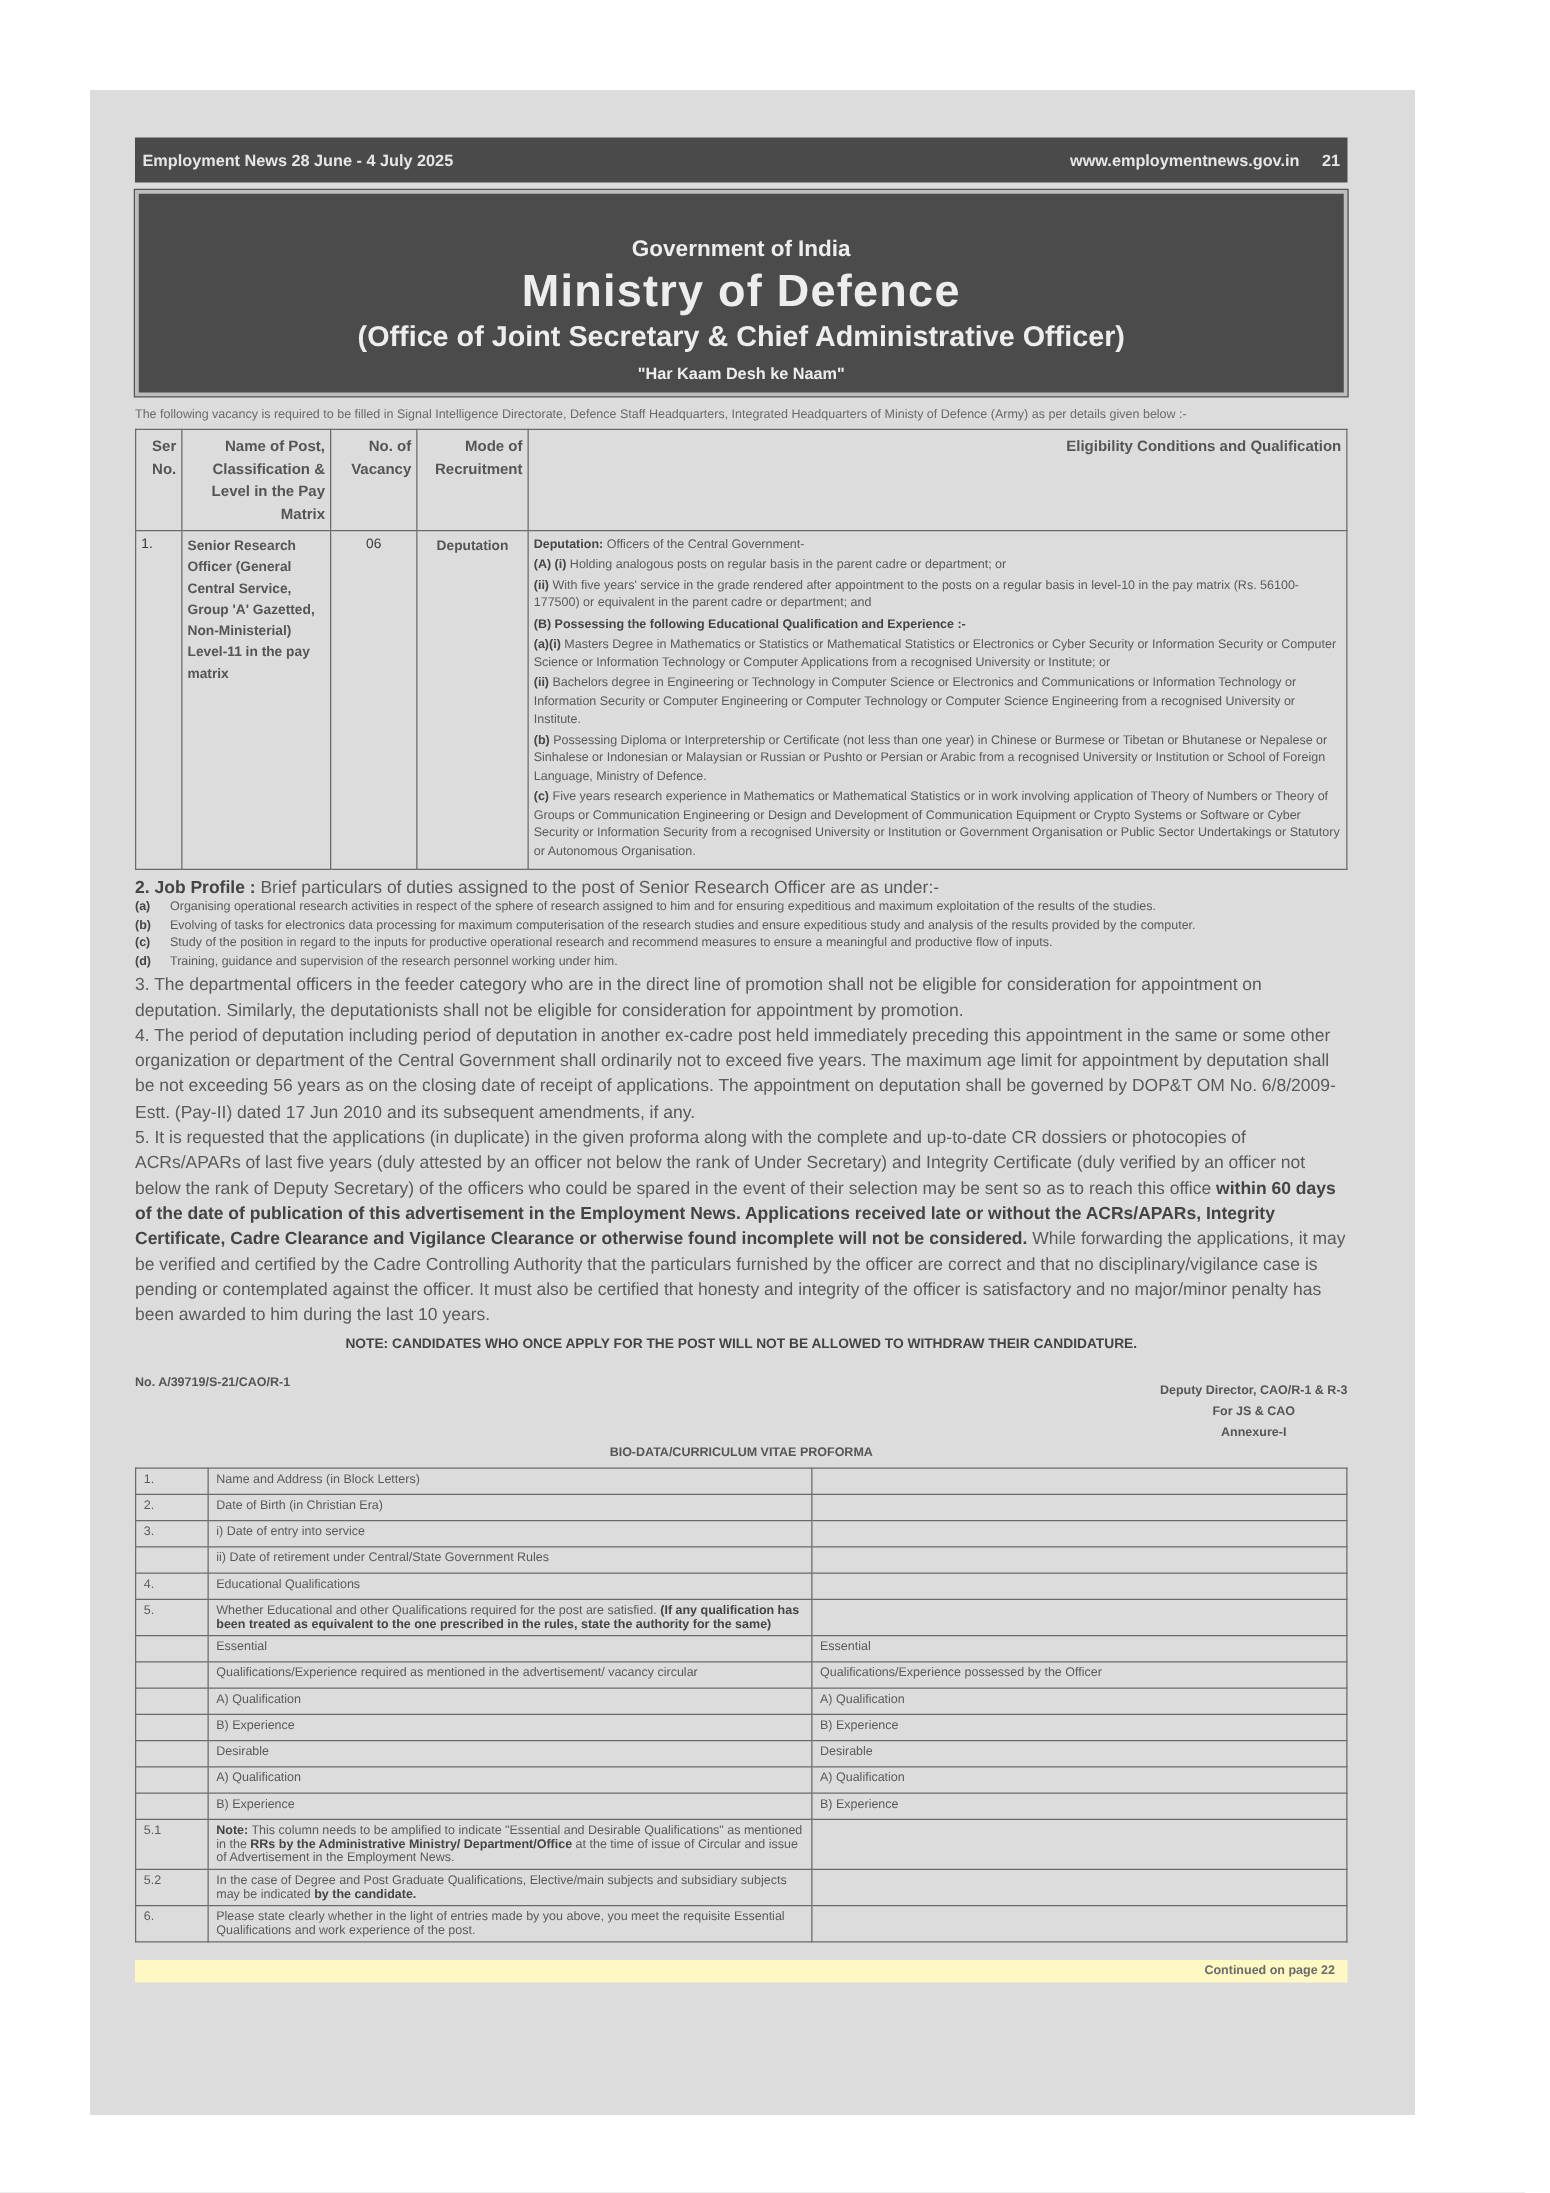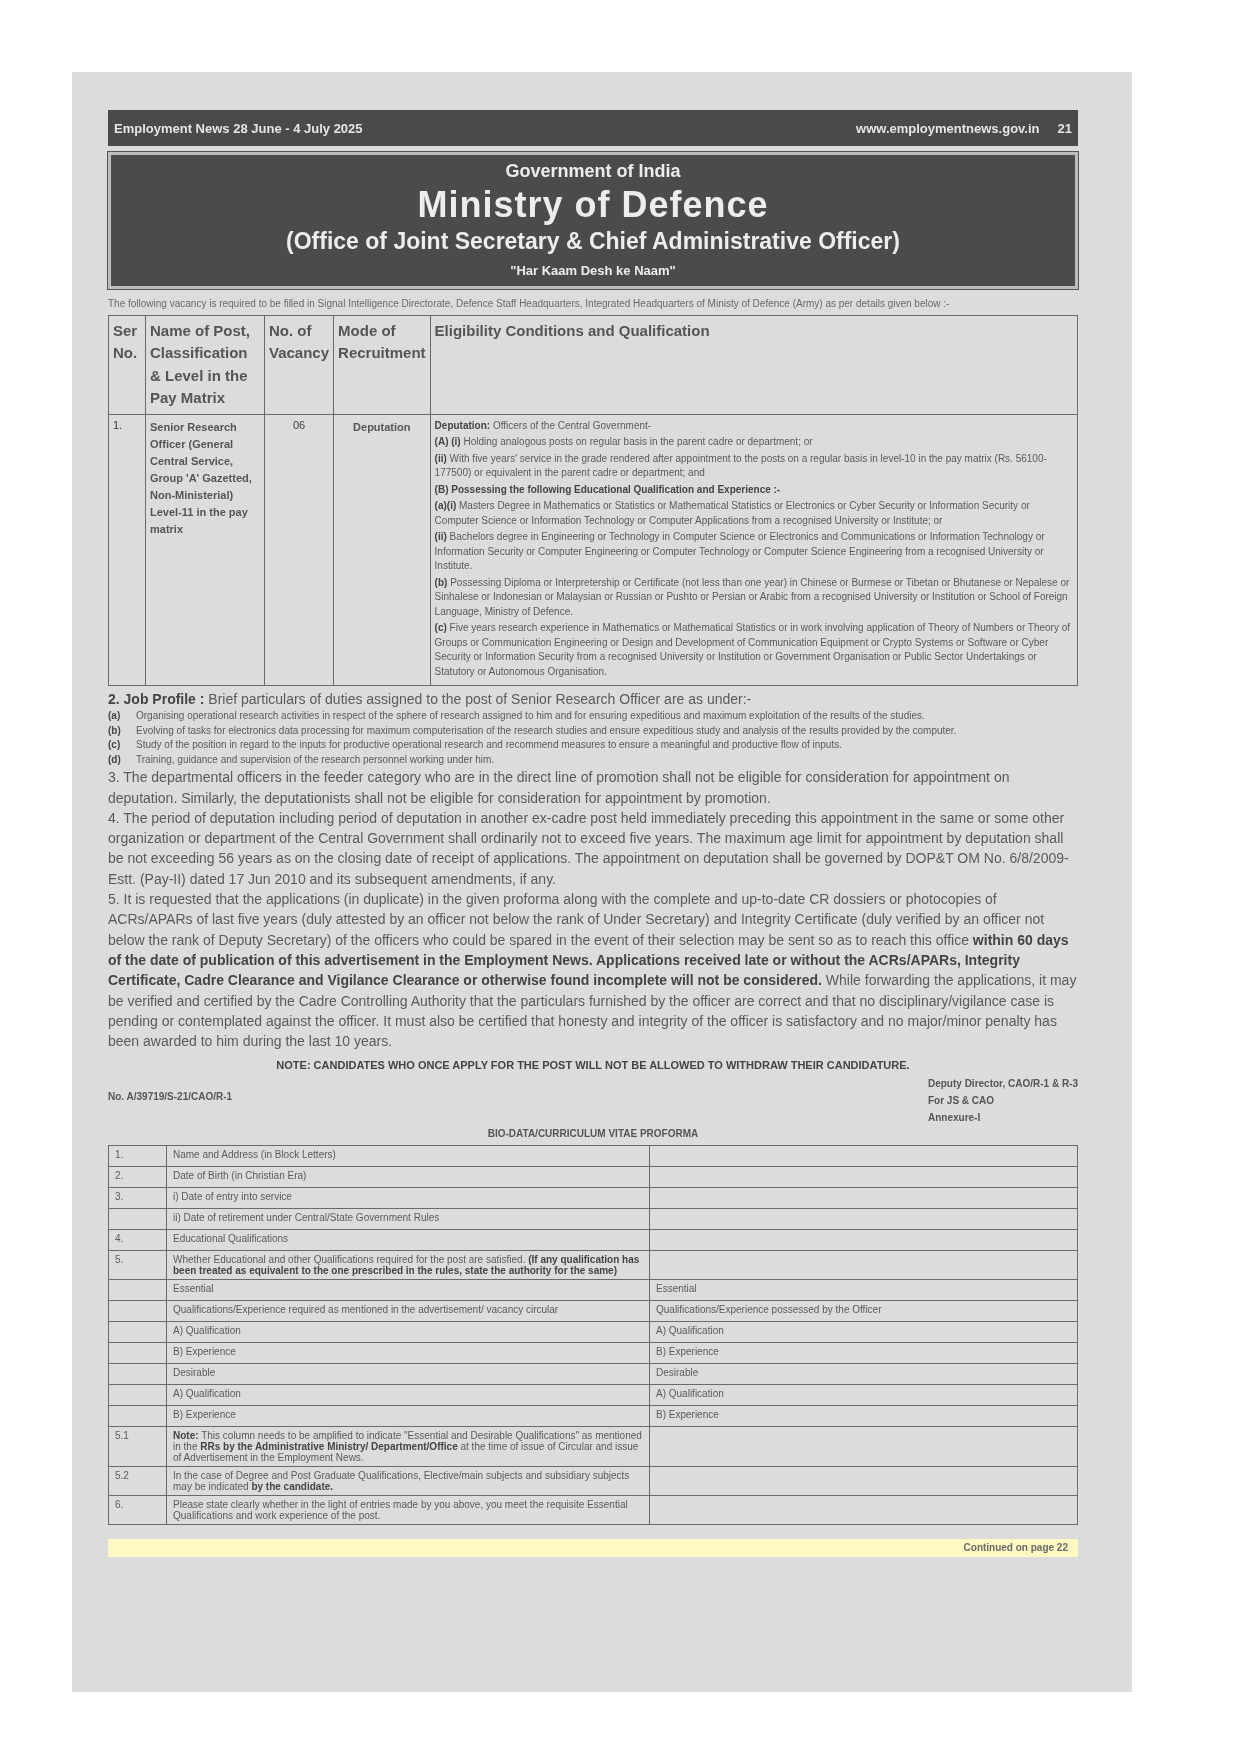--- a/index.html
+++ b/index.html
@@ -2,39 +2,39 @@
 <html><head>
 <meta charset="utf-8">
 <style>
   html,body{margin:0;padding:0;}
   body{width:1240px;height:1754px;background:#ffffff;position:relative;overflow:hidden;font-family:"Liberation Sans",sans-serif;color:#3a3a3a;}
   .paper{position:absolute;left:72px;top:72px;width:1060px;height:1620px;background:#dcdcdc;}
   .page{position:absolute;left:108px;top:110px;width:970px;}
   .topbar{height:36px;background:#4a4a4a;color:#e6e6e6;display:flex;justify-content:space-between;align-items:center;font-weight:bold;font-size:13px;padding:0 6px;}
   .topbar .right{display:flex;gap:18px;}
   .banner{margin-top:6px;background:#4b4b4b;color:#ededed;text-align:center;padding:6px 0 8px;border:3px solid #bdbdbd;outline:1px solid #555;}
-  .banner .gov{font-size:18px;font-weight:bold;}
+  .banner .gov{font-size:18px;font-weight:bold;margin-top:28px;}
   .banner .min{font-size:36px;font-weight:bold;letter-spacing:1px;margin-top:2px;}
   .banner .office{font-size:23px;font-weight:bold;margin-top:2px;}
   .banner .motto{font-size:13px;font-weight:bold;margin-top:8px;}
   .intro{font-size:10px;color:#6a6a6a;margin:8px 0 4px;line-height:1.35;}
   table{border-collapse:collapse;width:100%;}
   td,th{border:1.5px solid #6a6a6a;vertical-align:top;}
-  .vac th{font-size:15px;font-weight:bold;color:#555;padding:4px;text-align:left;line-height:1.5;}
+  .vac th{font-size:12px;font-weight:bold;color:#555;padding:4px;text-align:right;line-height:1.5;}
   .vac td{font-size:11px;padding:4px;}
   .vac .post{font-weight:bold;color:#555;line-height:1.55;}
   .elig p{margin:0 0 2px;font-size:10px;line-height:1.45;color:#5a5a5a;}
   .elig b{color:#444;}
   .para{font-size:14px;line-height:1.45;color:#5a5a5a;margin:0;}
   .para b{color:#444;}
   .sub{display:flex;font-size:10px;line-height:1.45;color:#5a5a5a;}
   .sub .k{width:28px;flex:none;font-weight:bold;color:#444;}
   .note{text-align:center;font-weight:bold;font-size:11px;color:#444;margin:8px 0 4px;}
   .sign{display:flex;justify-content:space-between;font-size:10px;color:#555;font-weight:bold;}
-  .sign .r{text-align:left;line-height:1.7;}
+  .sign .r{text-align:center;line-height:1.7;margin-top:19px;}
   .proforma-title{text-align:center;font-weight:bold;font-size:10px;color:#555;margin:2px 0 6px;}
   .pf td{font-size:10px;padding:3px 6px;color:#5a5a5a;height:14px;}
   .pf td.n{width:45px;}
   .pf td.l{width:470px;}
   .pf b{color:#444;margin-top:17px;}
   .footer{margin-top:14px;height:18px;background:#fef9c3;text-align:right;font-size:10px;font-weight:bold;color:#6a6a6a;padding-right:10px;line-height:18px;}
 </style>
 </head>
 <body>
 

